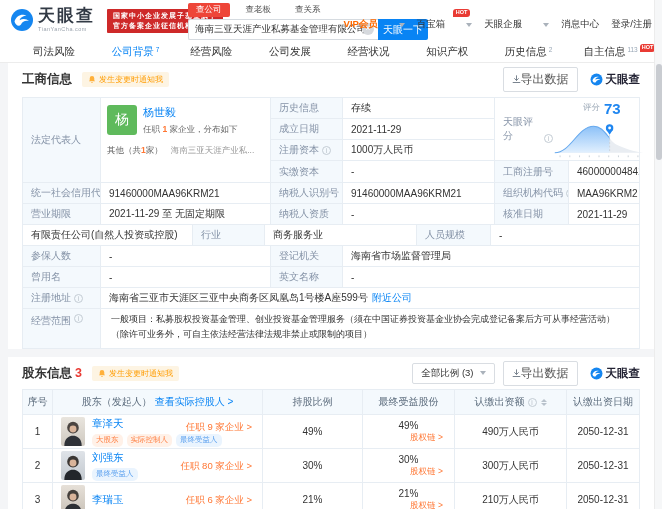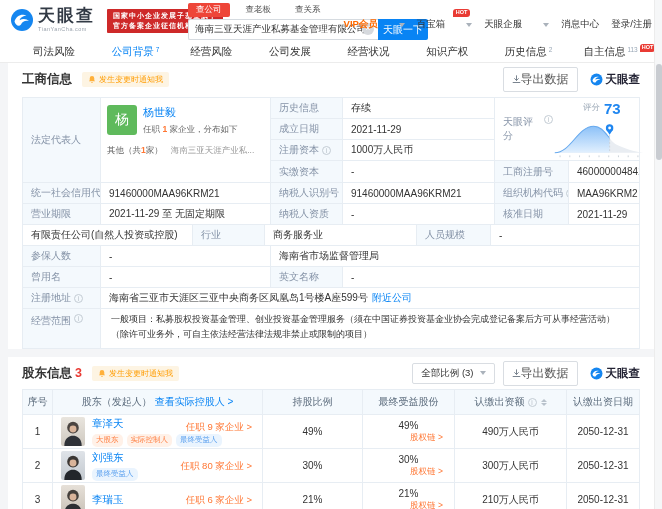--- a/index.html
+++ b/index.html
@@ -70,21 +70,21 @@
   .legal-nt .name{font-size:11px;}
   .legal-sub{font-size:8.5px;color:#666;margin-top:4px;white-space:nowrap;}
   .orange-b{color:var(--orange);font-weight:bold;}
   .legal-line2{margin-top:9px;font-size:8.5px;color:#666;display:flex;gap:8px;white-space:nowrap;overflow:hidden;}
   .legal-line2 .gray{color:#999;}
   .biz-mid{width:224px;flex:none;display:flex;flex-direction:column;}
   .mrow{display:flex;height:21px;border-bottom:1px solid var(--border);}
   .mrow.last{border-bottom:none;}
   .biz-right{flex:1;display:flex;flex-direction:column;min-width:0;}
   .score-row{height:63px;border-bottom:1px solid var(--border);display:flex;align-items:center;}
-  .score-label{width:58px;flex:none;padding-left:8px;color:var(--label);display:flex;align-items:flex-start;gap:3px;}
+  .score-label{width:58px;flex:none;padding-left:8px;color:var(--label);display:flex;align-items:flex-end;gap:3px;}
   .score-chart{flex:1;position:relative;height:100%;cursor:pointer;}
   .score-txt{position:absolute;top:3px;left:30px;display:flex;align-items:flex-end;gap:4px;}
   .score-prefix{font-size:8.5px;color:#9aa7b5;padding-bottom:2px;}
   .score-val{font-size:15px;font-weight:bold;color:var(--blue-dk);line-height:1;}
   .score-svg{position:absolute;left:0;bottom:1px;}
   .biz-row{display:flex;height:21px;border-top:1px solid var(--border);}
   .biz-row.addr{height:21px;}
   .biz-row.scope{height:40px;}
   .cv.wrap{white-space:normal;line-height:1.65;padding:3px 10px;align-items:flex-start;font-size:9px;}
   .info{width:9px;height:9px;border:1px solid #c3ccd4;border-radius:50%;display:inline-flex;align-items:center;justify-content:center;color:#b3bcc4;flex:none;cursor:pointer;}
@@ -350,20 +350,21 @@
         <div class="biz-row">
           <div class="cv v1">有限责任公司(自然人投资或控股)</div>
           <div class="cl w2">行业</div>
           <div class="cv v2">商务服务业</div>
           <div class="cl w3">人员规模</div>
           <div class="cv v3">-</div>
         </div>
         <div class="biz-row">
           <div class="cl w1">参保人数</div>
           <div class="cv v1">-</div>
+          <div class="cl w2">登记机关</div>
           <div class="cv vspan">海南省市场监督管理局</div>
         </div>
         <div class="biz-row">
           <div class="cl w1">曾用名</div>
           <div class="cv v1">-</div>
           <div class="cl w2">英文名称</div>
           <div class="cv vspan">-</div>
         </div>
         <div class="biz-row addr">
           <div class="cl w1">

